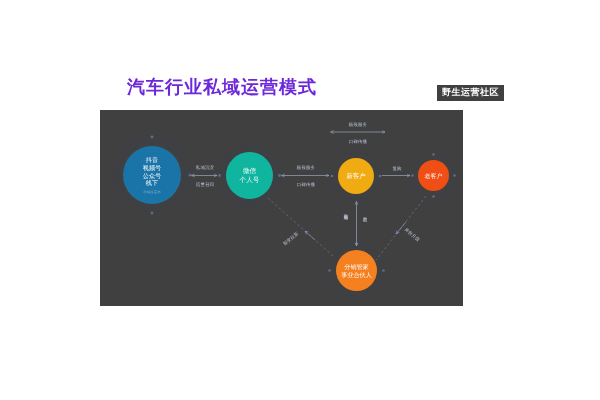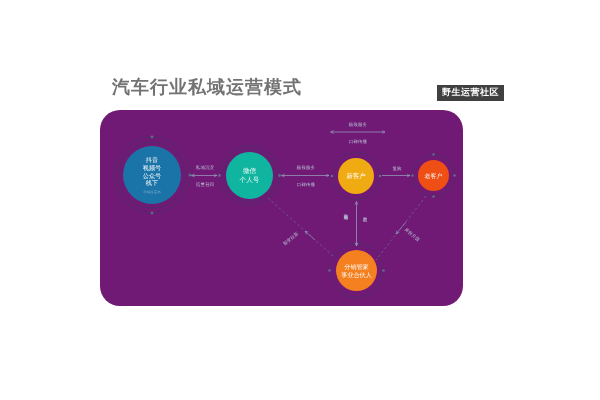--- a/index.html
+++ b/index.html
@@ -17,25 +17,25 @@
 
   
   .header {
     position: absolute;
     left: 0; top: 0;
     width: 600px;
     height: 110px;
   }
   .page-title {
     position: absolute;
-    left: 112px;
+    left: 127px;
     top: 78px;
     font-size: 18px;
     font-weight: bold;
-    color: #737373;
+    color: #6d28d9;
     letter-spacing: 1px;
     white-space: nowrap;
     line-height: 1;
   }
   .logo-badge {
     position: absolute;
     left: 437px;
     top: 85px;
     background: #404040;
     color: #ffffff;
@@ -47,23 +47,22 @@
     white-space: nowrap;
   }
 
   
   .panel {
     position: absolute;
     left: 100px;
     top: 110px;
     width: 363px;
     height: 196px;
-    background: #701a75;
+    background: #404040;
     overflow: hidden;
-    border-radius: 20px;
   }
   .panel-svg {
     position: absolute;
     left: 0; top: 0;
     width: 363px;
     height: 196px;
     display: block;
   }
 
   

